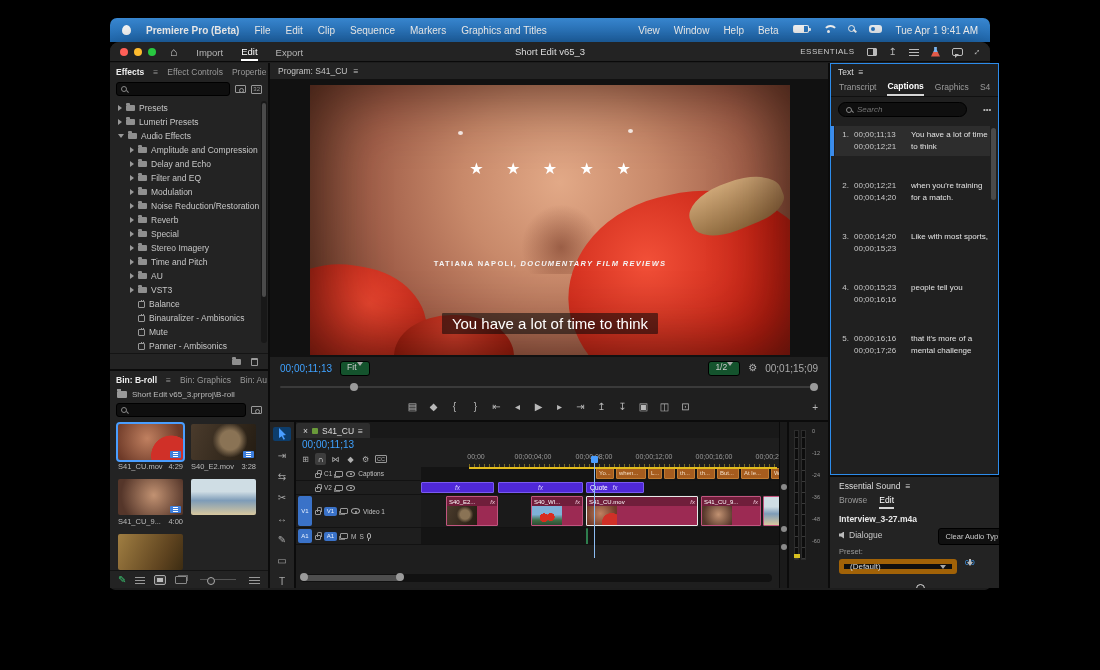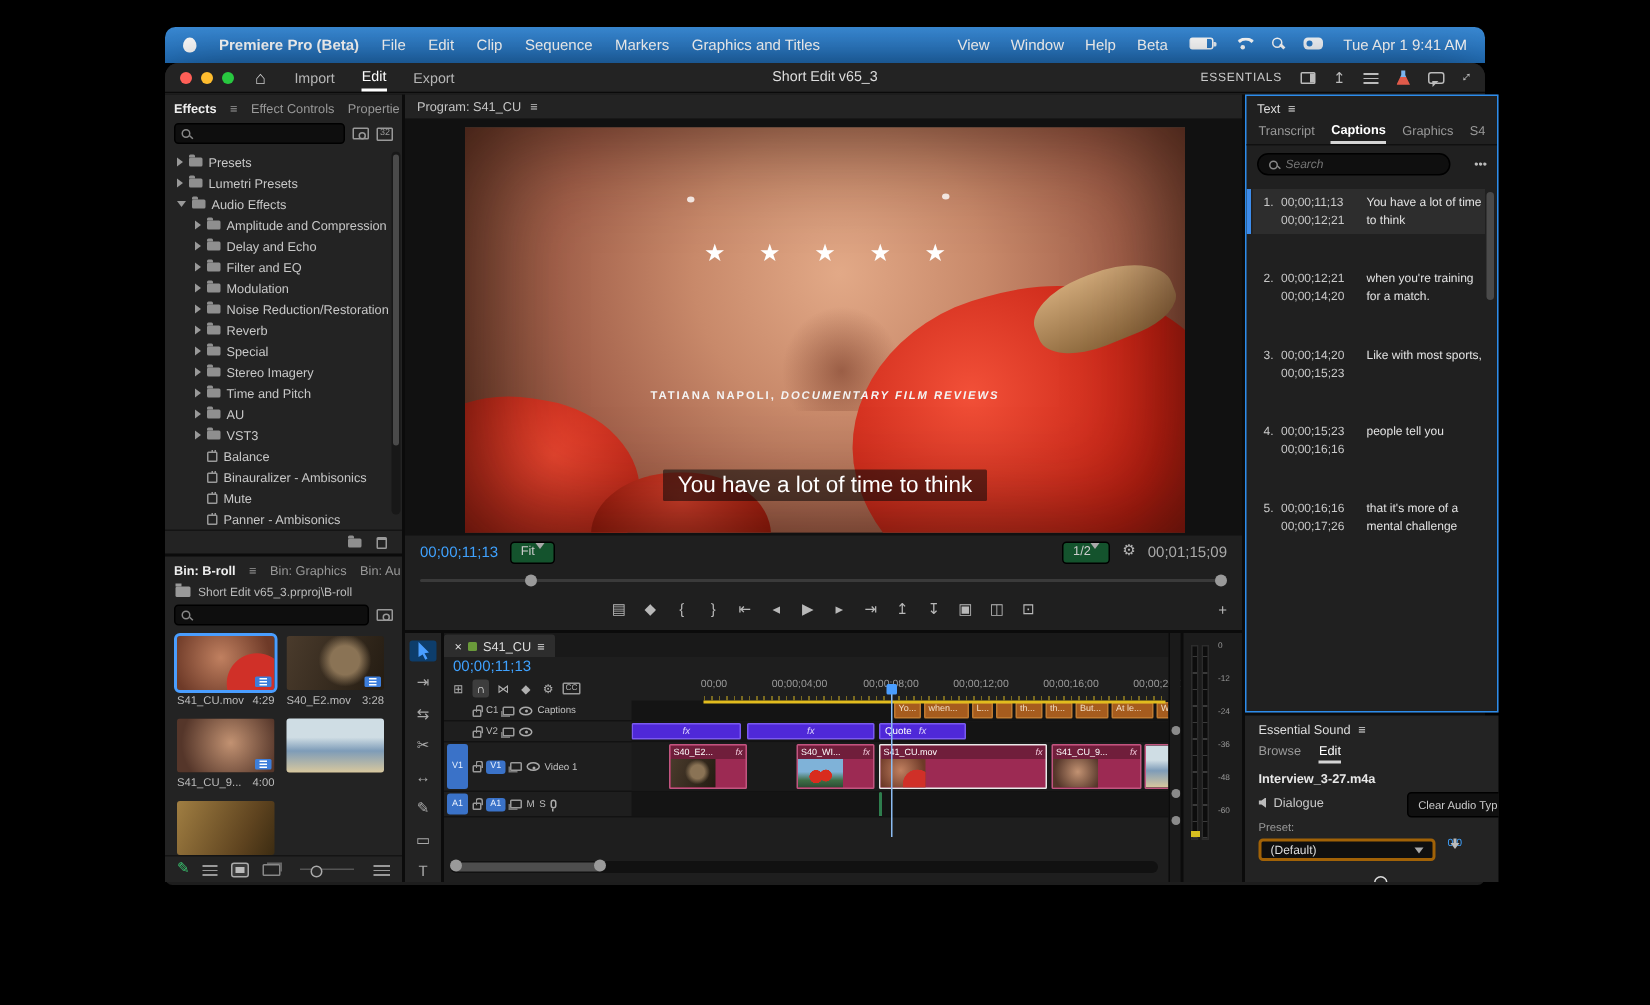--- a/index.html
+++ b/index.html
@@ -204,21 +204,21 @@
 .esp{flex:1;background:#232323;padding:4px 0 0 9px;font-size:8.5px;color:#c9c9c9;position:relative;overflow:hidden}
 .esphead{display:flex;align-items:center;gap:5px;color:#ddd;margin-bottom:4px}
 .esptabs{display:flex;gap:12px;color:#9a9a9a;margin-bottom:5px}
 .esptab.active{color:#fff;border-bottom:2px solid #d5d5d5;padding-bottom:2px}
 .espfile{color:#e8e8e8;font-weight:bold;margin-bottom:6px}
 .dlgrow{display:flex;align-items:center;gap:5px;margin-bottom:7px;position:relative}
 .spk{width:5px;height:7px;background:#bbb;clip-path:polygon(0 30%,40% 30%,100% 0,100% 100%,40% 70%,0 70%)}
 .clearbtn{position:absolute;right:-6px;top:-2px;background:#101010;border:1px solid #000;border-radius:3px;color:#ccc;font-size:7.5px;padding:3px 6px;white-space:nowrap}
 .plab{color:#9a9a9a;font-size:7.5px;margin-bottom:3px}
 .prow{display:flex;align-items:flex-start;gap:8px}
-.pdd{width:118px;height:15px;background:#0f0f0f;border:2px solid #a16207;border-radius:3px;display:flex;align-items:center;justify-content:space-between;padding:0 6px;font-size:8px;color:#ddd}
+.pdd{width:118px;height:15px;background:#0f0f0f;border:5px solid #a16207;border-radius:3px;display:flex;align-items:center;justify-content:space-between;padding:0 6px;font-size:8px;color:#ddd}
 .dlic{width:9px;height:8px;position:relative}
 .dlic::before{content:"";position:absolute;left:3.5px;top:0;width:2px;height:4px;background:#bbb}
 .dlic::after{content:"";position:absolute;left:1.5px;top:3px;border-left:3px solid transparent;border-right:3px solid transparent;border-top:4px solid #bbb}
 .gain{color:#3fa2ff;font-size:7px;text-align:right}
 .eslider{position:relative;width:128px;height:12px;margin:9px 0 7px}
 .eslider .line{position:absolute;left:0;right:0;top:5px;height:1.5px;background:#7a7a7a}
 .eslider .kn{position:absolute;left:60%;top:1px;width:9px;height:9px;border:1.5px solid #ddd;border-radius:50%;background:#232323}
 .muterow{display:flex;align-items:center;gap:7px}
 .tgl{width:18px;height:9px;background:#555;border-radius:5px;position:relative}
 .tgl::before{content:"";position:absolute;left:1px;top:1px;width:7px;height:7px;border-radius:50%;background:#bdbdbd}

